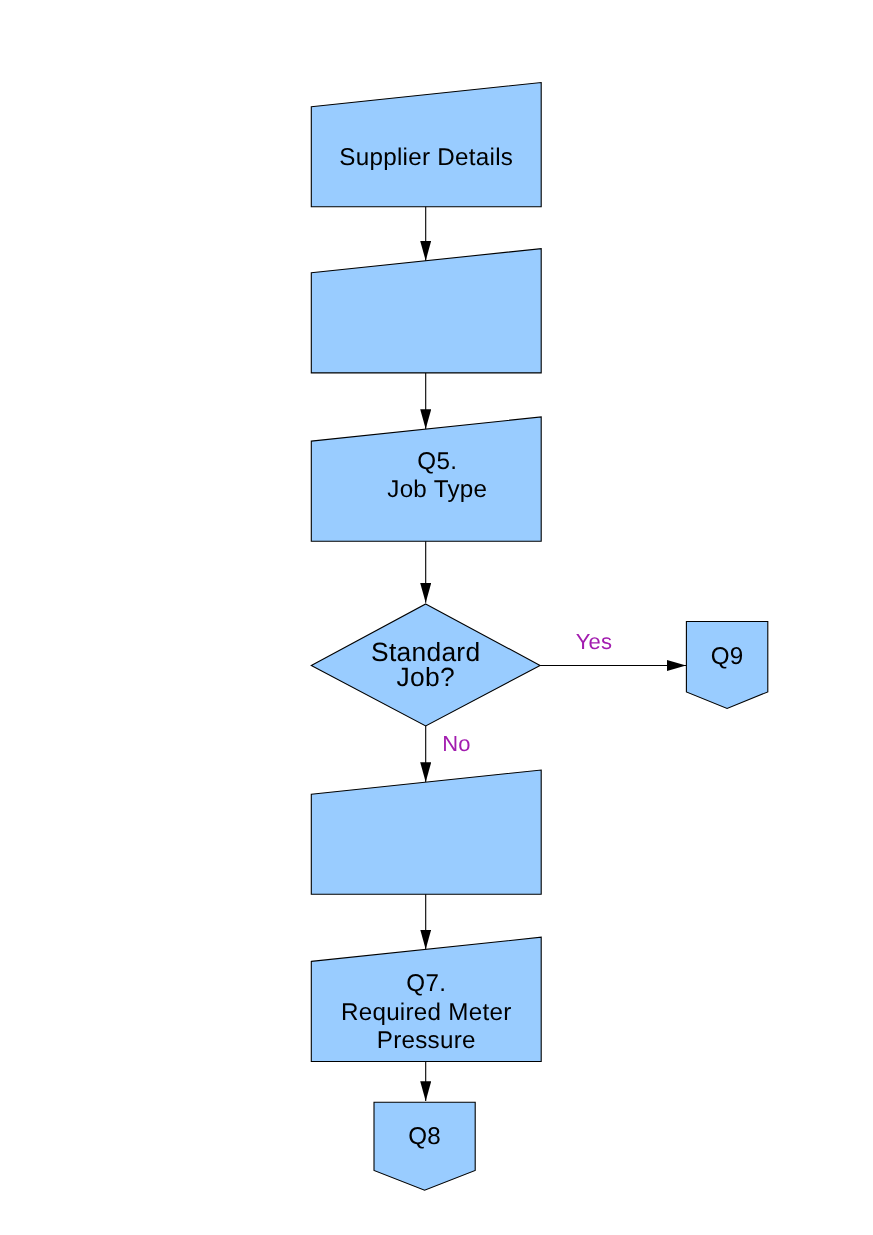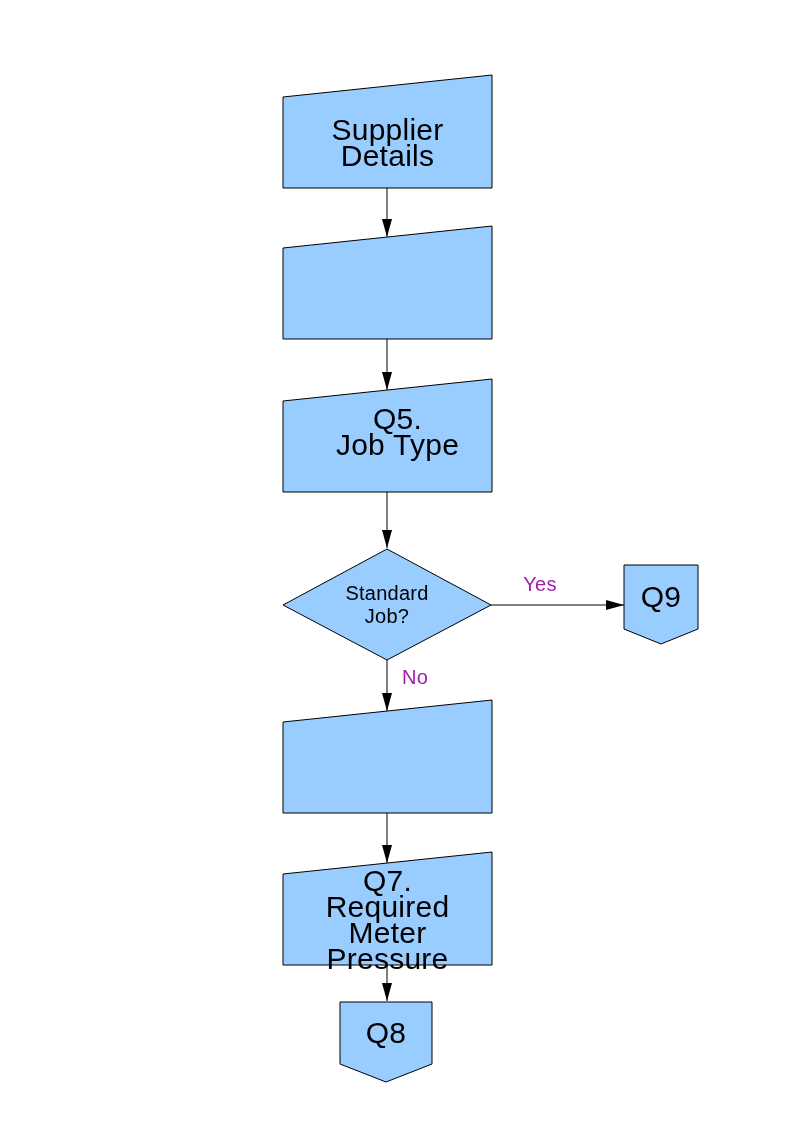--- a/index.html
+++ b/index.html
@@ -27,27 +27,27 @@
   .flowchart-svg line {
     stroke-width: 1;
   }
   .node-label {
     position: absolute;
     display: flex;
     align-items: center;
     justify-content: center;
     text-align: center;
     color: #000000;
-    font-size: 30px;
+    font-size: 22px;
     line-height: 26px;
     letter-spacing: 0.25px;
     white-space: pre-line;
   }
   .decision-label {
-    font-size: 20px;
+    font-size: 24px;
     line-height: 23px;
   }
   .edge-label {
     position: absolute;
     display: flex;
     align-items: center;
     justify-content: center;
     text-align: center;
     color: #a21caf;
     font-size: 20px;

